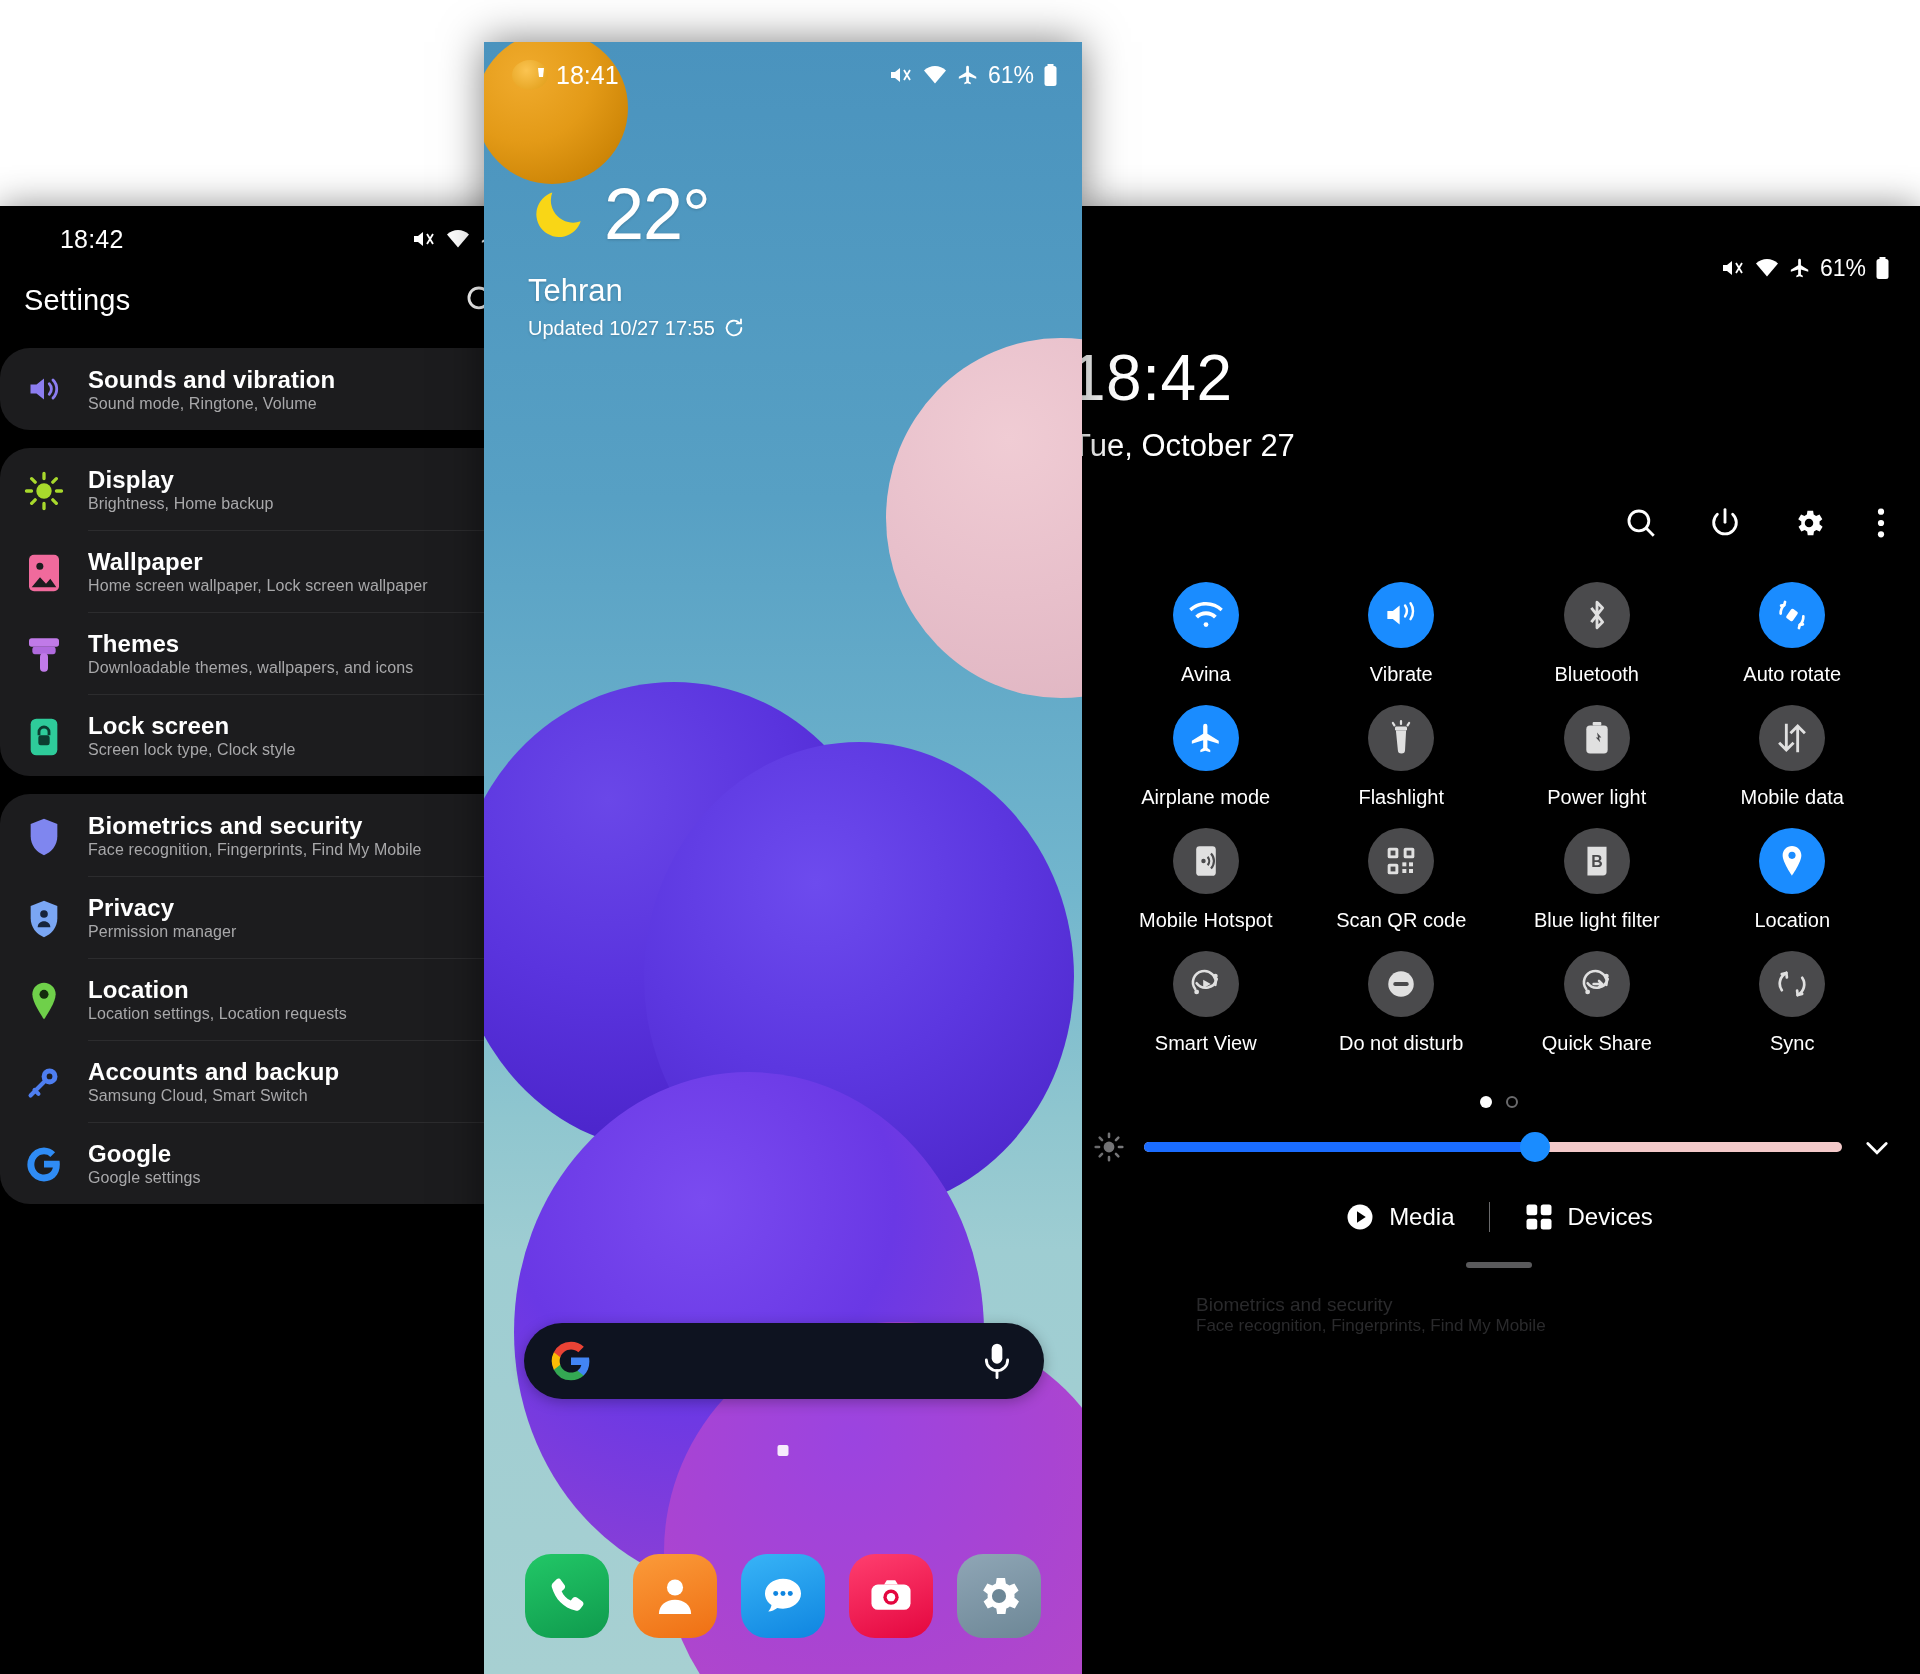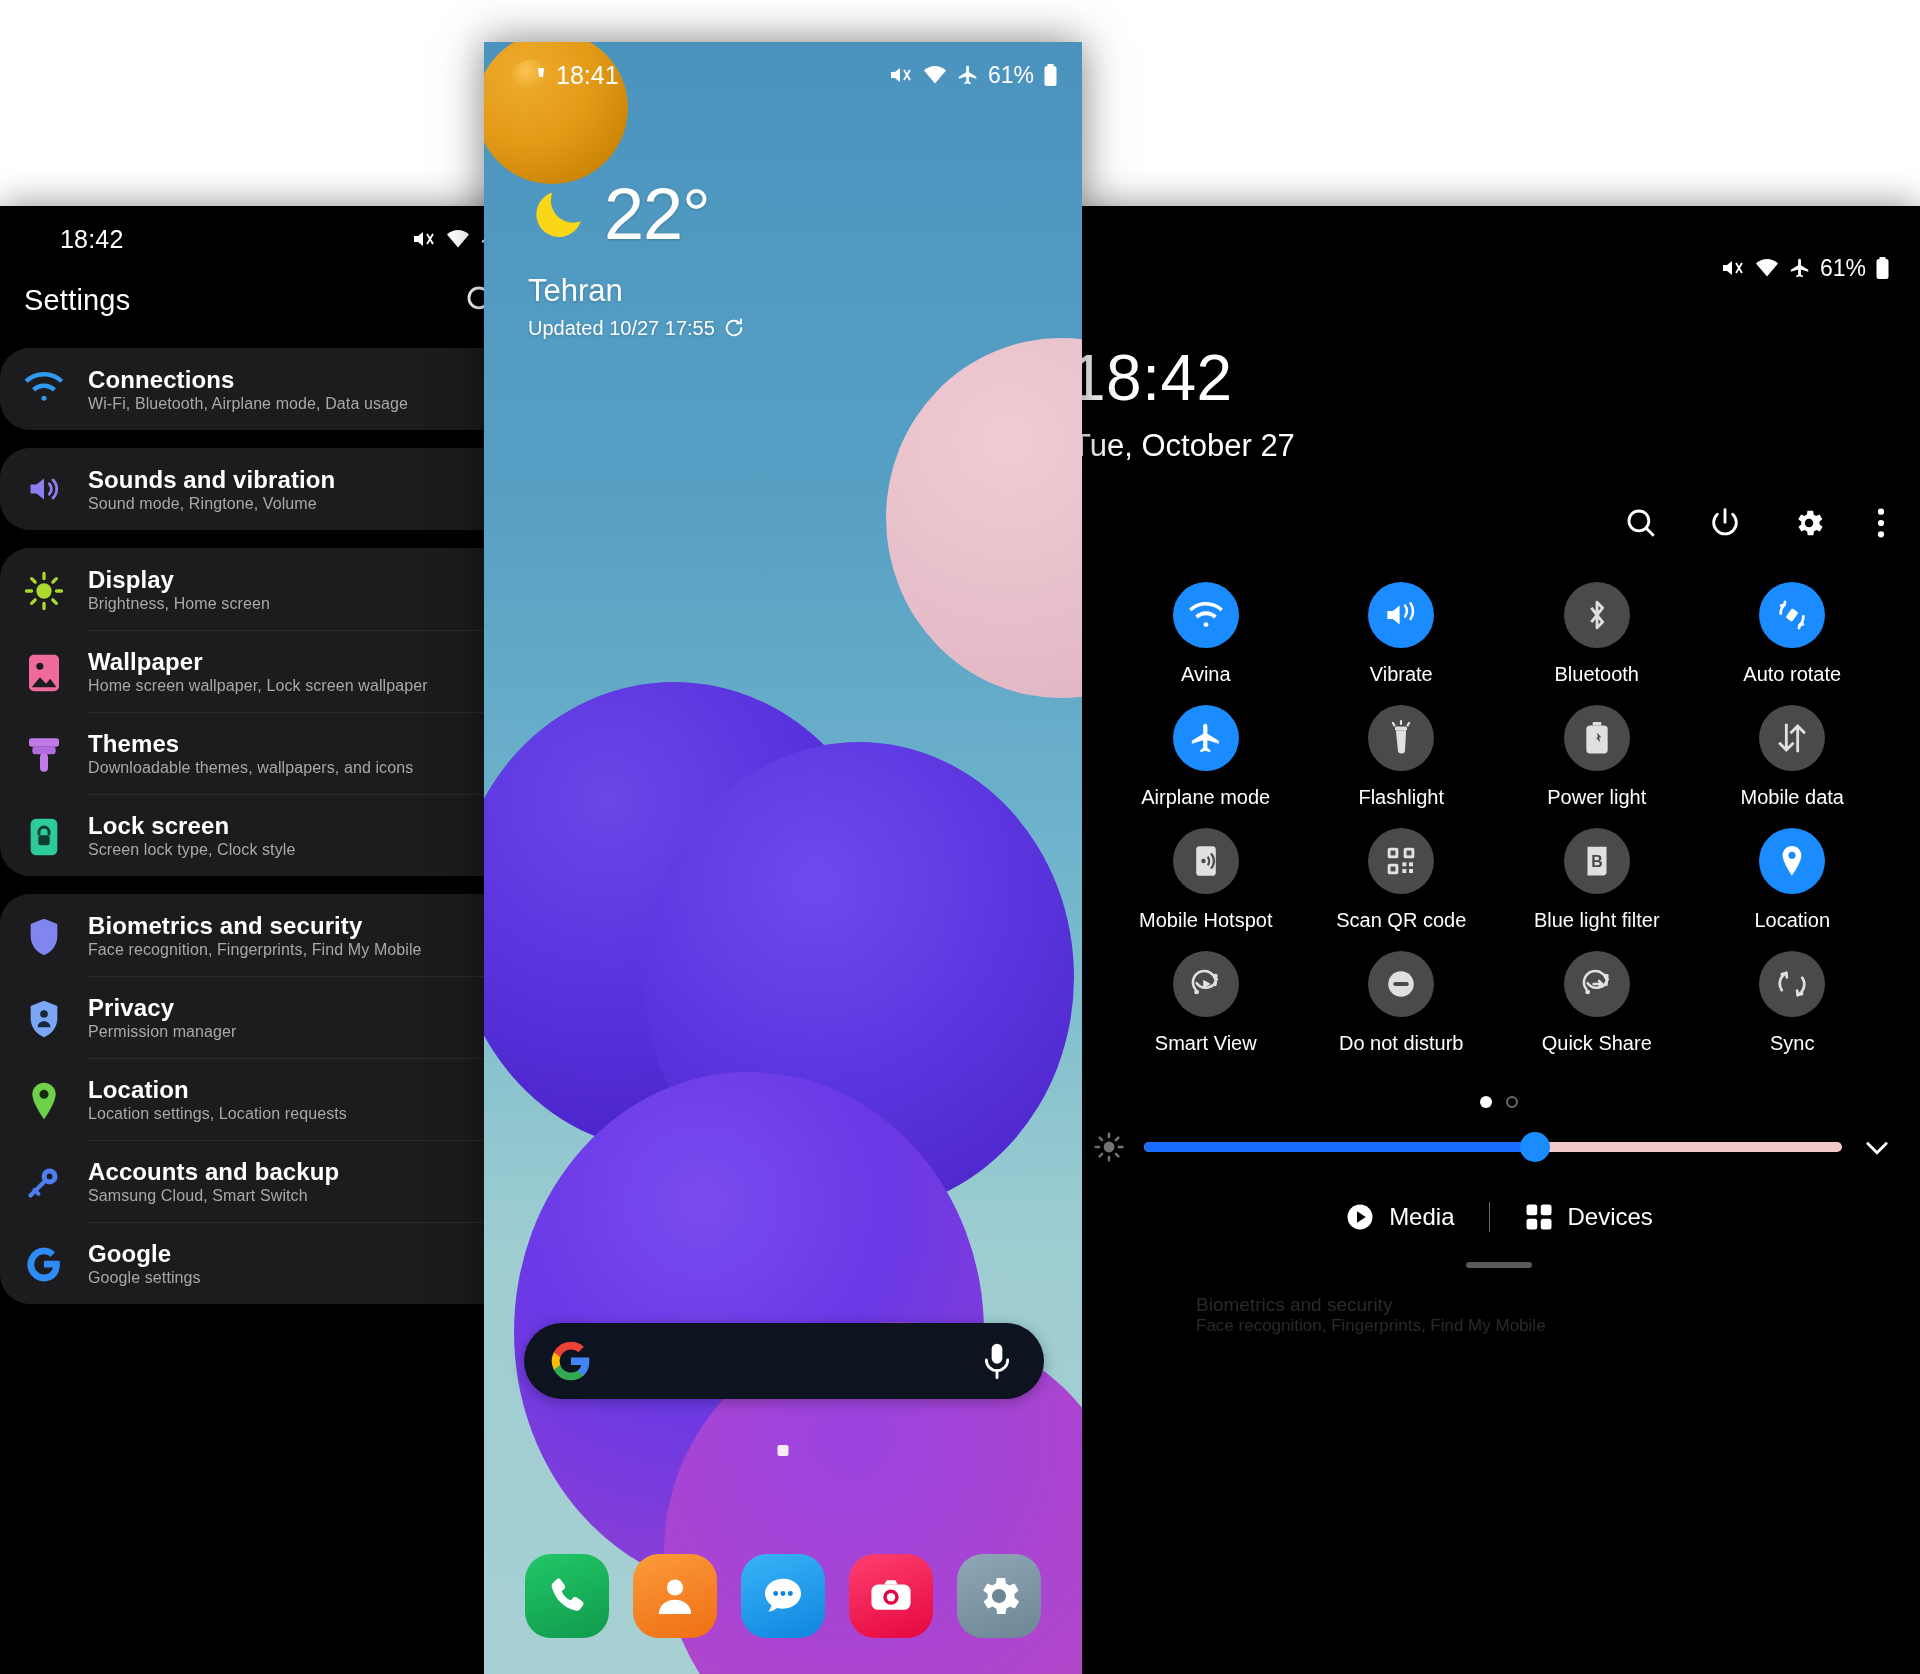--- a/index.html
+++ b/index.html
@@ -199,35 +199,20 @@
         </svg>
         <span class="avatar-circle">
           <svg width="26" height="26" viewBox="0 0 24 24" fill="#fff">
               <circle cx="12" cy="8" r="4"></circle>
               <path d="M4 21c0-4.4 3.6-7 8-7s8 2.6 8 7z"></path>
             </svg>
         </span>
       </span>
     </div>
 
-    <div class="settings-group">
-      <div class="set-row">
-        <span class="set-ico">
-          <svg width="40" height="32" viewBox="0 0 24 20" fill="#2f9bf0">
-              <path d="M12 18.6c.9 0 1.6-.7 1.6-1.6S12.9 15.4 12 15.4s-1.6.7-1.6 1.6.7 1.6 1.6 1.6z"></path>
-              <path d="M12 10.6c2.1 0 4 .8 5.5 2.2l2-2A11 11 0 0 0 12 7.8c-2.9 0-5.6 1.1-7.5 3l2 2a7.7 7.7 0 0 1 5.5-2.2z"></path>
-              <path d="M12 3.4c3.9 0 7.5 1.5 10.2 4l1.8-1.9A16.7 16.7 0 0 0 12 .6C7.3.6 3 2.4-.1 5.5L1.8 7.4A14.5 14.5 0 0 1 12 3.4z"></path>
-            </svg>
-        </span>
-        <span class="set-txt">
-          <span class="t">Connections</span><br>
-          <span class="s">Wi-Fi, Bluetooth, Airplane mode, Data usage</span>
-        </span>
-      </div>
-    </div>
 
     <div class="settings-group">
       <div class="set-row">
         <span class="set-ico">
           <svg width="40" height="36" viewBox="0 0 24 24" fill="#8c7df0">
               <path d="M3 9v6h4l5 4V5L7 9H3z"></path>
               <path d="M15.5 8.5a5 5 0 0 1 0 7M18 6a8.5 8.5 0 0 1 0 12" stroke="#8c7df0" stroke-width="1.9" fill="none" stroke-linecap="round"></path>
             </svg>
         </span>
         <span class="set-txt">
@@ -242,21 +227,21 @@
         <span class="set-ico">
           <svg width="40" height="40" viewBox="0 0 24 24">
               <circle cx="12" cy="12" r="4.6" fill="#a8d92c"></circle>
               <g stroke="#a8d92c" stroke-width="2" stroke-linecap="round">
                 <path d="M12 1.5v3M12 19.5v3M1.5 12h3M19.5 12h3M4.6 4.6l2.1 2.1M17.3 17.3l2.1 2.1M19.4 4.6l-2.1 2.1M6.7 17.3l-2.1 2.1"></path>
               </g>
             </svg>
         </span>
         <span class="set-txt">
           <span class="t">Display</span><br>
-          <span class="s">Brightness, Home screen</span>
+          <span class="s">Brightness, Home backup</span>
         </span>
       </div>
       <div class="set-row">
         <span class="set-ico">
           <svg width="34" height="40" viewBox="0 0 20 24">
               <rect x="1" y="1" width="18" height="22" rx="3" fill="#f06a9c"></rect>
               <circle cx="7.5" cy="8" r="2.1" fill="#1c1c1e"></circle>
               <path d="M2.6 20.5l5-6 3.6 4 2.6-3 3.6 5z" fill="#1c1c1e"></path>
             </svg>
         </span>

